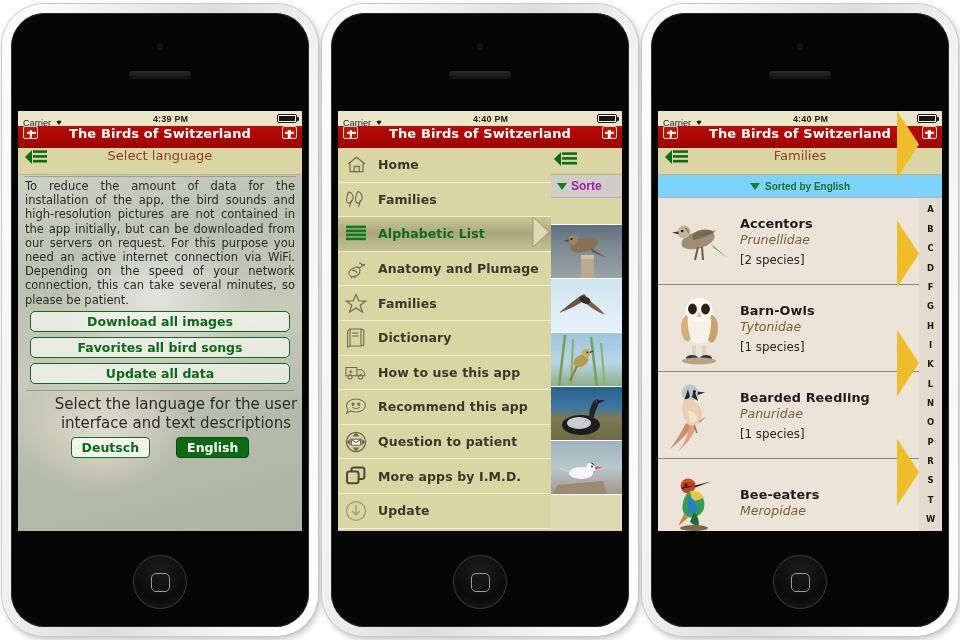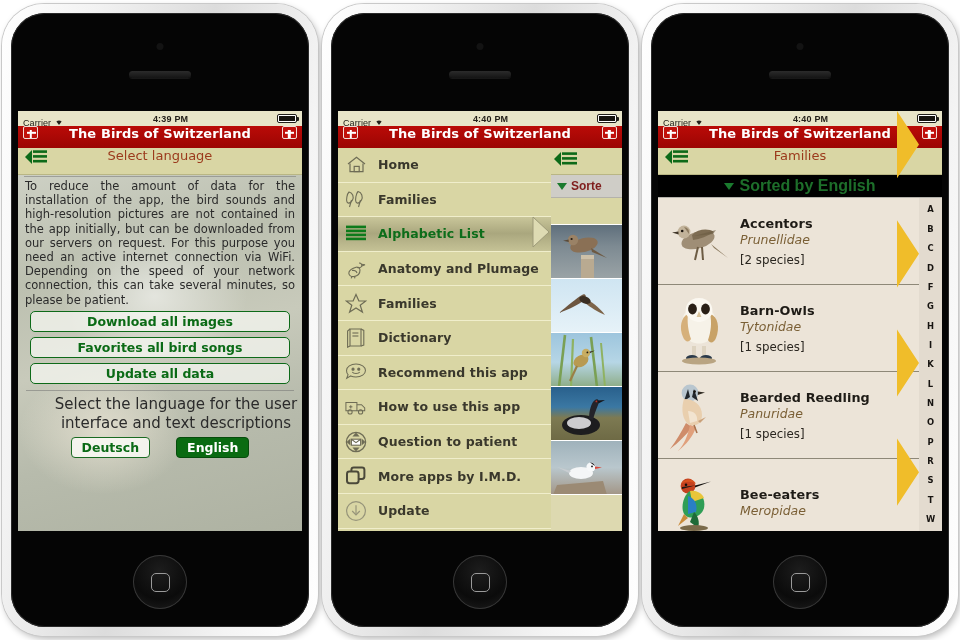--- a/index.html
+++ b/index.html
@@ -113,25 +113,25 @@
   .toolbar-title {
     position: absolute; left: 0; right: 0; text-align: center;
     font-size: 13px; color: #9b3a1c; font-weight: 500;
     font-family: "DejaVu Sans", sans-serif;
     pointer-events: none;
   }
 
   
   .sortbar {
     height: 23px; flex: 0 0 23px;
-    background: #000000;
+    background: #7dd3fc;
     border-bottom: 1px solid #b4b2ab;
     display: flex; align-items: center; justify-content: center;
     gap: 5px;
-    font-size: 16px; color: #1d6e2a; font-weight: bold;
+    font-size: 10px; color: #1d6e2a; font-weight: bold;
   }
   .tri-down {
     width: 0; height: 0;
     border-left: 5px solid transparent; border-right: 5px solid transparent;
     border-top: 7px solid #1a7a2e;
   }
 
   
   .p1body {
     flex: 1; position: relative; overflow: hidden;
@@ -430,42 +430,42 @@
                   <path d="M15 2 L17.8 3.4 L17.8 18 L15 19"></path>
                   <path d="M6.4 6 L12.4 6"></path>
                     <path d="M6.4 9 L12.4 9"></path>
                 </svg>
               </span>
               <span class="mlabel">Dictionary</span>
             </div>
 
             <div class="menu-item">
               <span class="ico">
-                <svg width="23" height="20" viewBox="0 0 23 20" fill="none" stroke="#6e6c55" stroke-width="1.1">
-                  <path d="M11.5 1.6 C17 1.6 21.4 4.6 21.4 8.4 C21.4 12.2 17 15.2 11.5 15.2 C9.4 15.2 7.5 14.8 6 14.1 L1.8 16.6 L3.2 12.8 C2 11.6 1.6 10 1.6 8.4 C1.6 4.6 6 1.6 11.5 1.6 Z"></path>
-                  <circle cx="8.4" cy="7" r="1.1" fill="#6e6c55"></circle>
-                    <circle cx="14.4" cy="7" r="1.1" fill="#6e6c55"></circle>
-                  <path d="M7.6 10 C9 12.2 14 12.2 15.4 10"></path>
-                </svg>
-              </span>
-              <span class="mlabel">Recommend this app</span>
-            </div>
-
-            <div class="menu-item">
-              <span class="ico">
                 <svg width="24" height="18" viewBox="0 0 24 18" fill="none" stroke="#6e6c55" stroke-width="1.1">
                   <path d="M1 4 L13 4 L13 13 L1 13 Z"></path>
                   <path d="M13 6.5 L18 6.5 L21.5 10 L21.5 13 L13 13"></path>
                   <circle cx="5.5" cy="14.4" r="2.3"></circle>
                     <circle cx="17" cy="14.4" r="2.3"></circle>
                   <path d="M6.3 7 L6.3 10.6"></path>
                     <path d="M4.5 8.8 L8.1 8.8"></path>
                 </svg>
               </span>
               <span class="mlabel">How to use this app</span>
+            </div>
+
+            <div class="menu-item">
+              <span class="ico">
+                <svg width="23" height="20" viewBox="0 0 23 20" fill="none" stroke="#6e6c55" stroke-width="1.1">
+                  <path d="M11.5 1.6 C17 1.6 21.4 4.6 21.4 8.4 C21.4 12.2 17 15.2 11.5 15.2 C9.4 15.2 7.5 14.8 6 14.1 L1.8 16.6 L3.2 12.8 C2 11.6 1.6 10 1.6 8.4 C1.6 4.6 6 1.6 11.5 1.6 Z"></path>
+                  <circle cx="8.4" cy="7" r="1.1" fill="#6e6c55"></circle>
+                    <circle cx="14.4" cy="7" r="1.1" fill="#6e6c55"></circle>
+                  <path d="M7.6 10 C9 12.2 14 12.2 15.4 10"></path>
+                </svg>
+              </span>
+              <span class="mlabel">Recommend this app</span>
             </div>
 
             <div class="menu-item">
               <span class="ico">
                 <svg width="22" height="22" viewBox="0 0 22 22">
                   <circle cx="11" cy="11" r="9.6" fill="none" stroke="#6e6c55" stroke-width="1.3"></circle>
                   <path d="M11 1.6 L14.6 5.4 L7.4 5.4 Z" fill="#6e6c55"></path>
                   <path d="M11 20.4 L14.6 16.6 L7.4 16.6 Z" fill="#6e6c55"></path>
                   <path d="M1.6 11 L5.4 7.4 L5.4 14.6 Z" fill="#6e6c55"></path>
                   <path d="M20.4 11 L16.6 7.4 L16.6 14.6 Z" fill="#6e6c55"></path>
@@ -505,21 +505,21 @@
                 <svg width="26" height="18" viewBox="0 0 26 18">
                   <path d="M1 9 L8 2 L8 16 Z" fill="#0d6a18"></path>
                   <rect x="9" y="2.3" width="15" height="2.6" fill="#0d6a18"></rect>
                   <rect x="9" y="7.1" width="15" height="2.6" fill="#0d6a18"></rect>
                   <rect x="9" y="11.9" width="15" height="2.6" fill="#0d6a18"></rect>
                 </svg>
               </span>
             </div>
             <div style="height:23px;background:#cfcdc7;border-bottom:1px solid #b4b2ab;display:flex;align-items:center;gap:4px;padding-left:6px">
               <span class="tri-down"></span>
-              <span style="font-size:12px;color:#7f1d1d;font-weight:bold">Sorte</span>
+              <span style="font-size:12px;color:#a21caf;font-weight:bold">Sorte</span>
             </div>
             <div style="height:27px;background:#d9d6a4;border-bottom:1px solid #fff"></div>
 
             <div class="thumb" style="background:linear-gradient(180deg,#5f6f7c 0%,#7d8a92 40%,#9aa3a6 100%)">
               <svg width="60" height="54" viewBox="0 0 60 54">
                 <rect x="30" y="30" width="13" height="24" fill="#b9aa91"></rect>
                 <rect x="30" y="30" width="13" height="4" fill="#cdc0a8"></rect>
                 <ellipse cx="33" cy="20" rx="14" ry="7" fill="#8a7055" transform="rotate(-14 33 20)"></ellipse>
                 <circle cx="22" cy="15" r="5.2" fill="#9a8266"></circle>
                 <path d="M17.6 14.5 L12 15.8 L17.8 17" fill="#5a4a38"></path>

